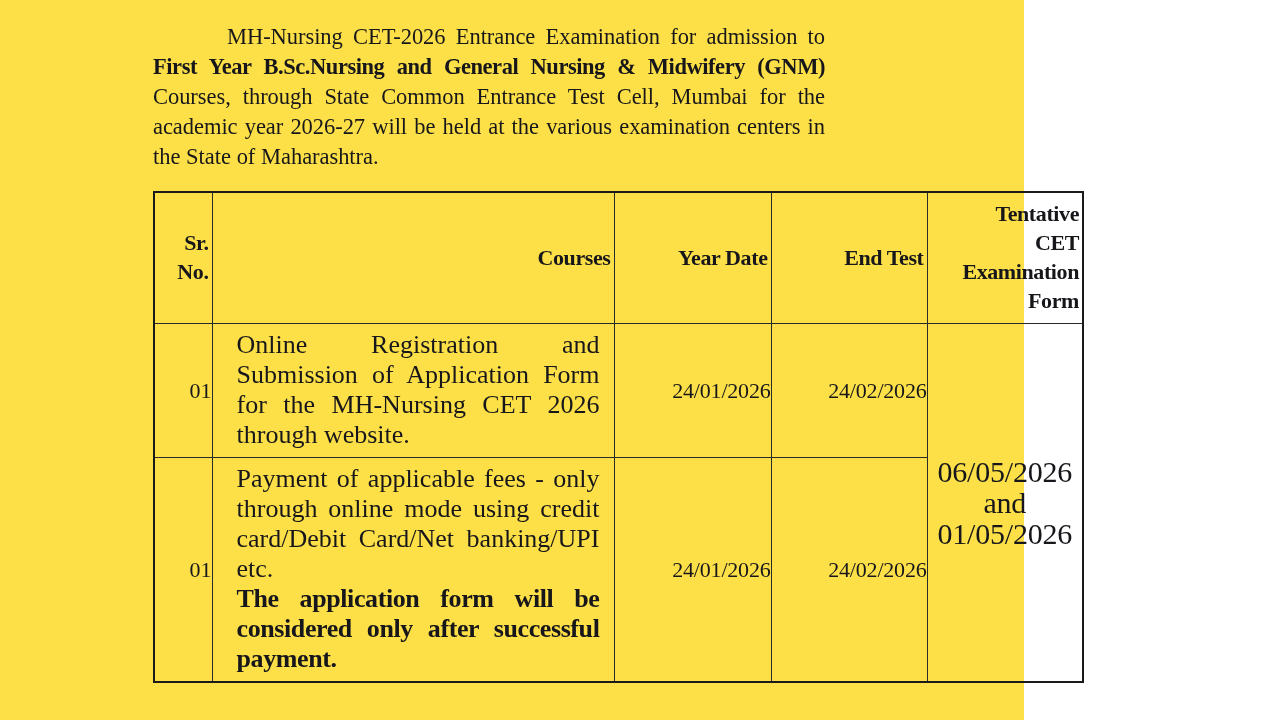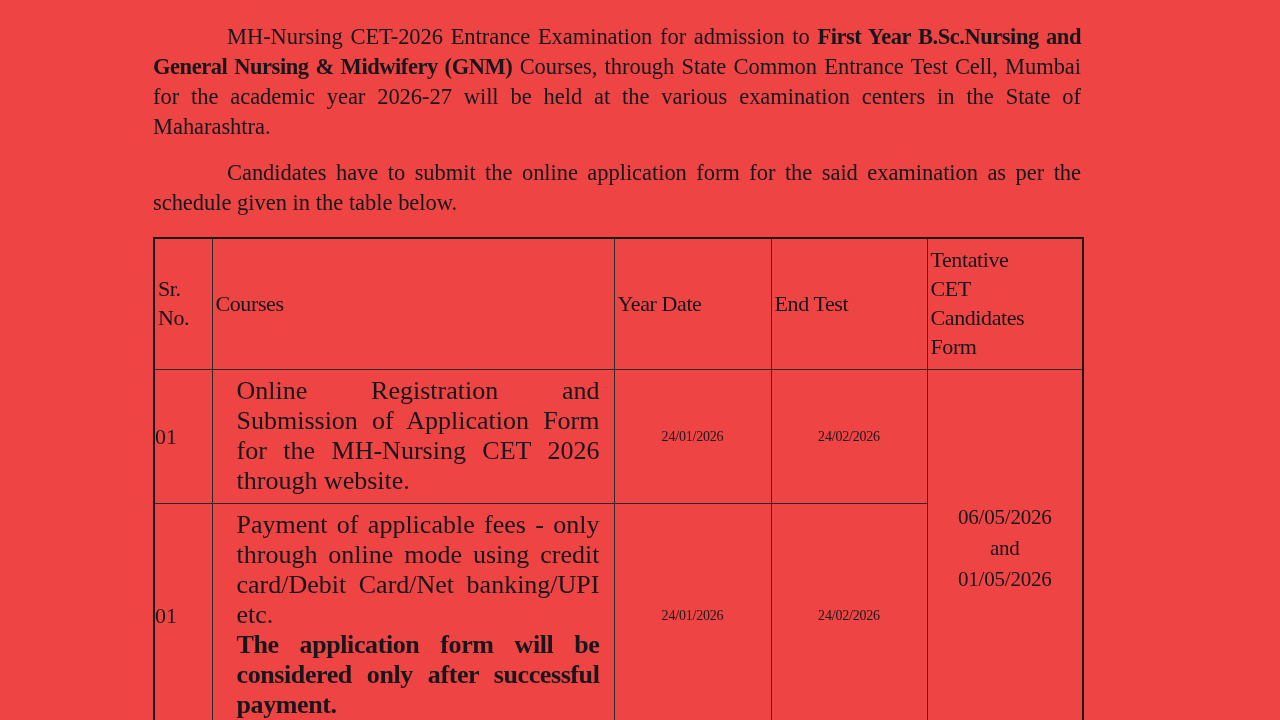--- a/index.html
+++ b/index.html
@@ -10,23 +10,23 @@
   }
   body {
     width: 1280px;
     height: 720px;
     overflow: hidden;
     font-family: "Liberation Serif", "DejaVu Serif", serif;
     color: #17171b;
   }
   .page {
     position: relative;
-    width: 1280px;
+    width: 1024px;
     height: 720px;
-    background: #ef4444;
+    background: #fde047;
     box-sizing: border-box;
     padding: 22px 199px 0 153px;
   }
   .para {
     font-size: 22.5px;
     line-height: 30px;
     text-align: justify;
     text-justify: inter-word;
     margin: 0 0 0 0;
     text-indent: 74px;
@@ -55,72 +55,71 @@
     font-weight: normal;
     padding: 0;
   }
   .col-sr    { width: 58px; }
   .col-act   { width: 402px; }
   .col-start { width: 157px; }
   .col-end   { width: 156px; }
   .col-tent  { width: 156px; }
 
   .sched-table thead td {
-    text-align: left;
-    font-weight: normal;
+    text-align: right;
+    font-weight: bold;
     font-size: 22px;
     line-height: 29px;
     letter-spacing: -0.4px;
     padding: 6px 3px 8px;
     border-radius: 31px;
   }
   thead .th-sr   { height: 116px; }
   thead .th-tent { line-height: 28px; }
 
   td.cell-sr {
-    text-align: left;
+    text-align: right;
     font-size: 22px;
     line-height: 28px;
   }
   td.cell-activity {
     text-align: justify;
     text-justify: inter-word;
     font-size: 26px;
     line-height: 30px;
     padding: 6px 14px 7px 24px;
   }
   td.cell-activity .bold-block {
     font-weight: bold;
     letter-spacing: -0.4px;
     display: block;
     font-family: Liberation Serif, serif;
   }
   td.cell-date {
-    text-align: center;
-    font-size: 14px;
+    text-align: right;
+    font-size: 22px;
     line-height: 28px;
     letter-spacing: -0.2px;
   }
   td.cell-tentative {
     text-align: center;
-    font-size: 21px;
+    font-size: 30px;
     line-height: 31px;
     letter-spacing: -0.2px;
     vertical-align: middle;
   }
   .nowrap { white-space: nowrap; }
 </style>
 </head>
 <body>
 
 <div class="page">
 
   <p class="para"><span>MH-Nursing CET-2026 Entrance Examination for admission to </span><b class="bold">First Year B.Sc.Nursing and General Nursing &amp; Midwifery (GNM)</b><span> Courses, through State Common Entrance Test Cell, Mumbai for the academic year 2026-27 will be held at the various examination centers in the State of Maharashtra.</span></p>
 
-  <p class="para"><span>Candidates have to submit the online application form for the said examination as per the schedule given in the table below.</span></p>
 
   <table class="sched-table">
     <colgroup>
       <col class="col-sr">
       <col class="col-act">
       <col class="col-start">
       <col class="col-end">
       <col class="col-tent">
     </colgroup>
     <thead>
@@ -128,21 +127,21 @@
         <td class="th-sr">
           <span>Sr.</span><br>
           <span>No.</span>
         </td>
         <td>Courses</td>
         <td>Year Date</td>
         <td>End Test</td>
         <td class="th-tent">
           <span>Tentative</span><br>
           <span>CET</span><br>
-          <span>Candidates</span><br>
+          <span>Examination</span><br>
           <span>Form</span>
         </td>
       </tr>
     </thead>
     <tbody>
       <tr>
         <td class="cell-sr">01</td>
         <td class="cell-activity">
           <span>Online Registration and Submission of Application Form for the MH-Nursing CET 2026 through website.</span>
         </td>

